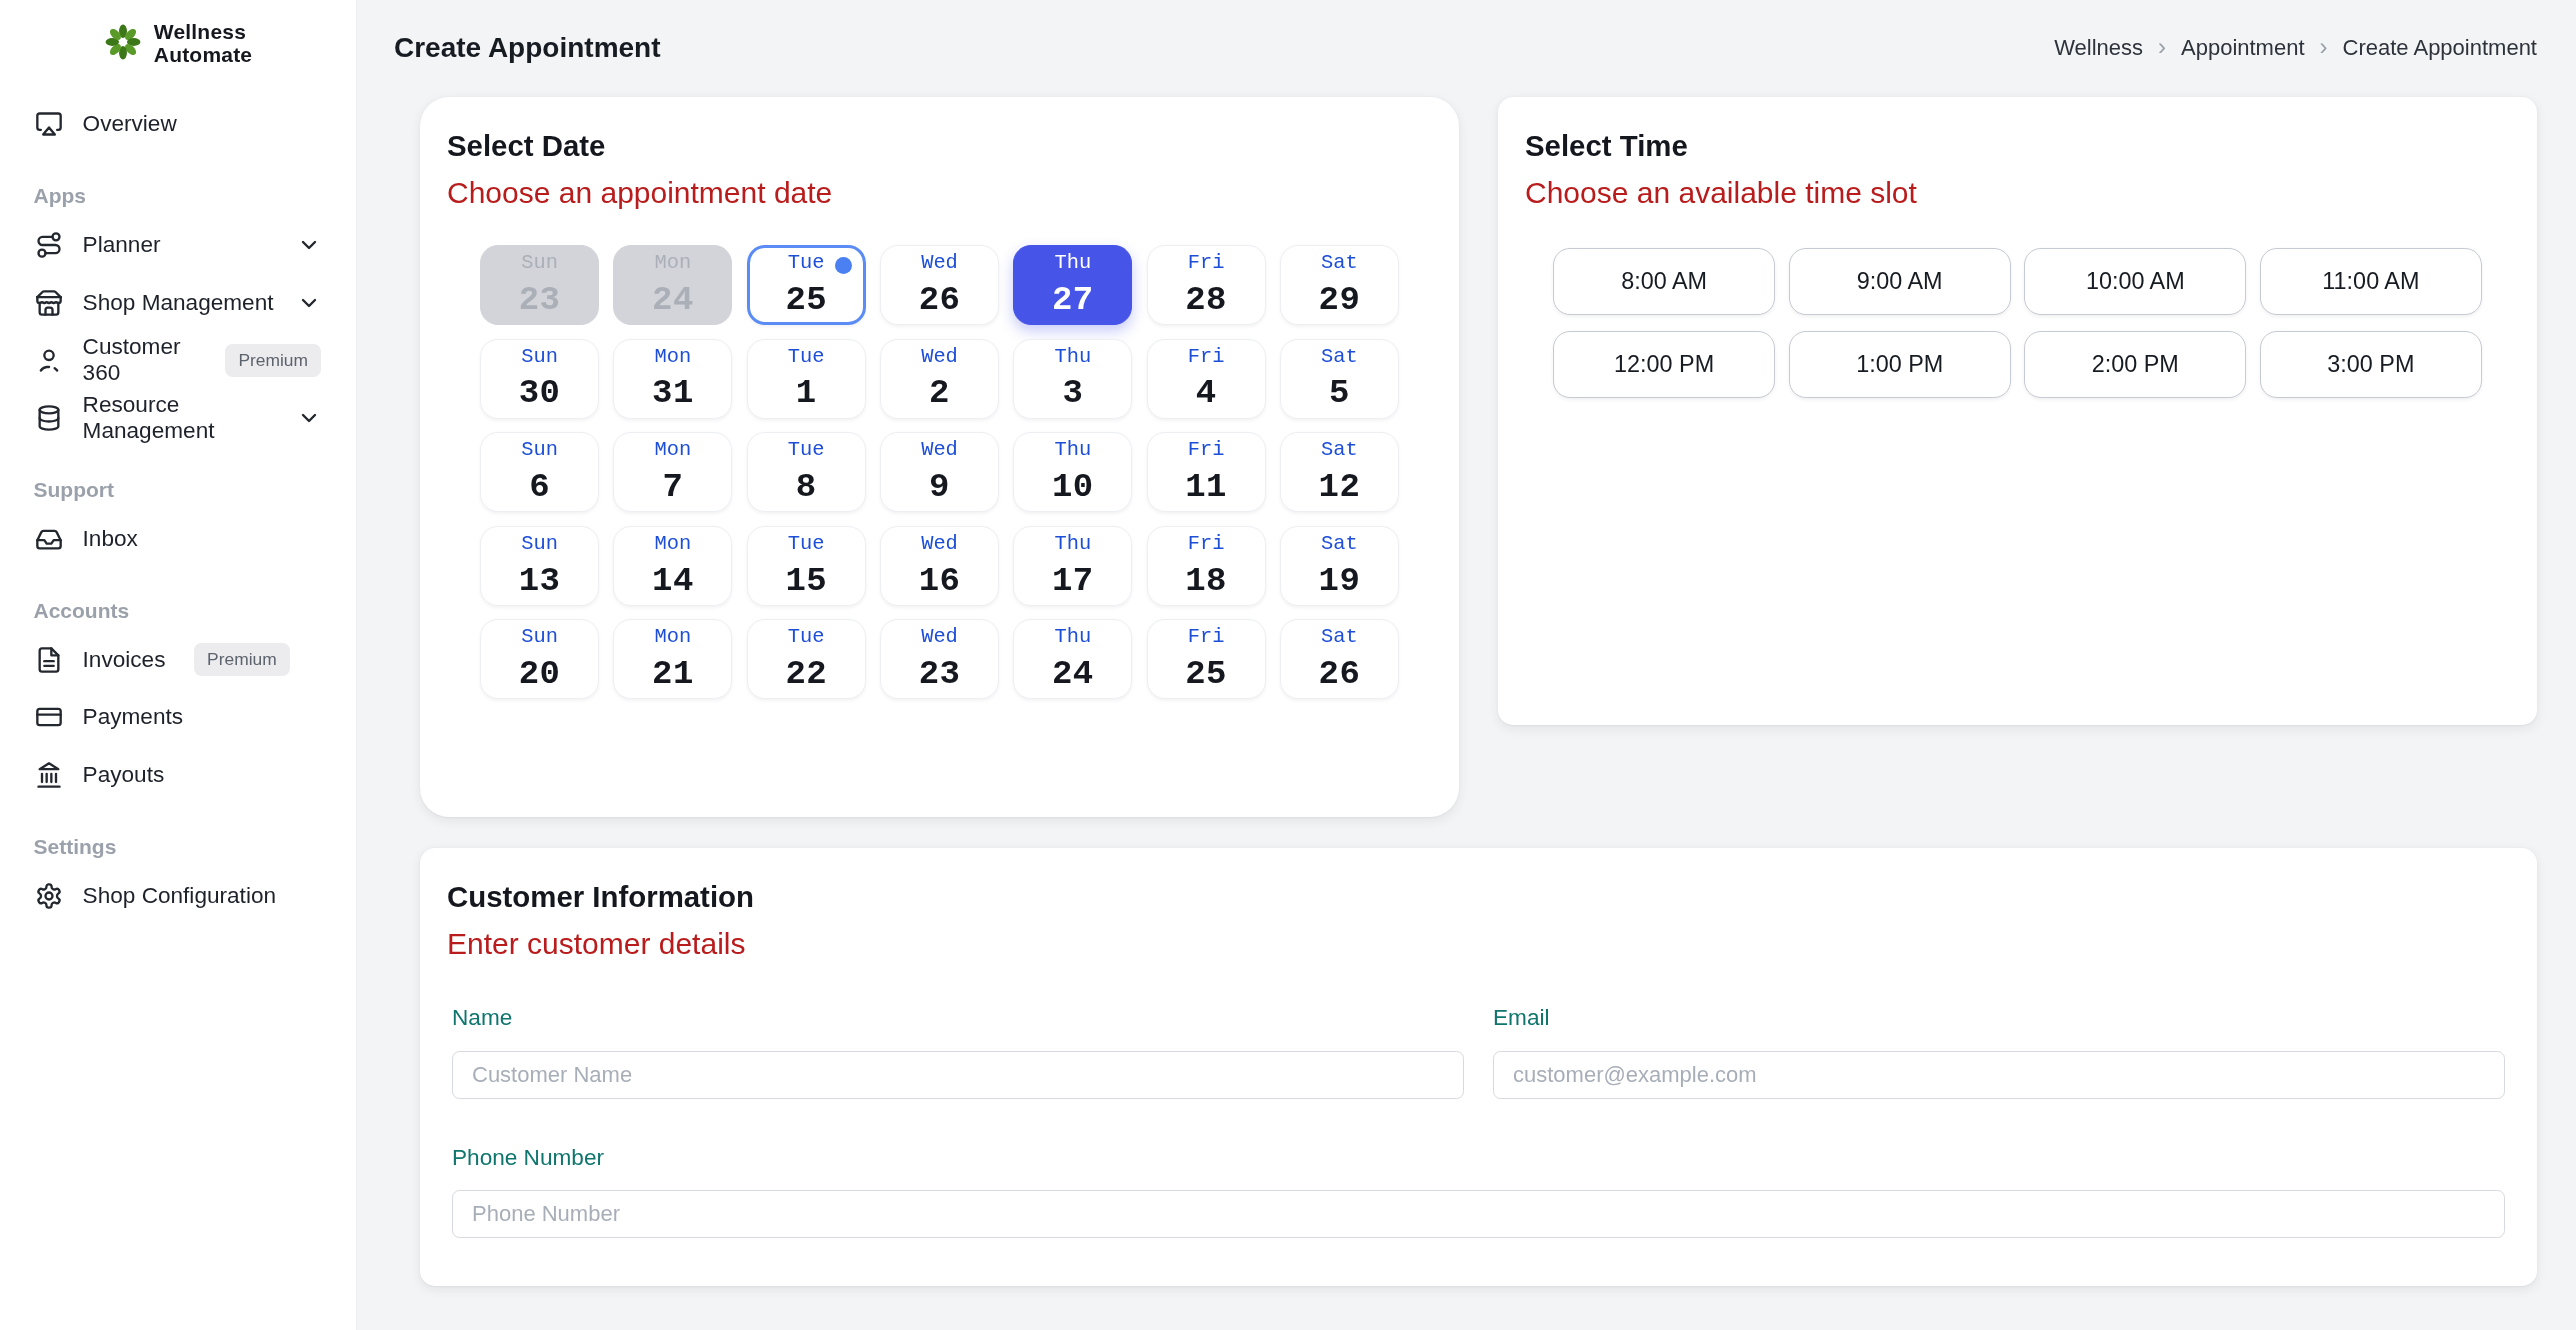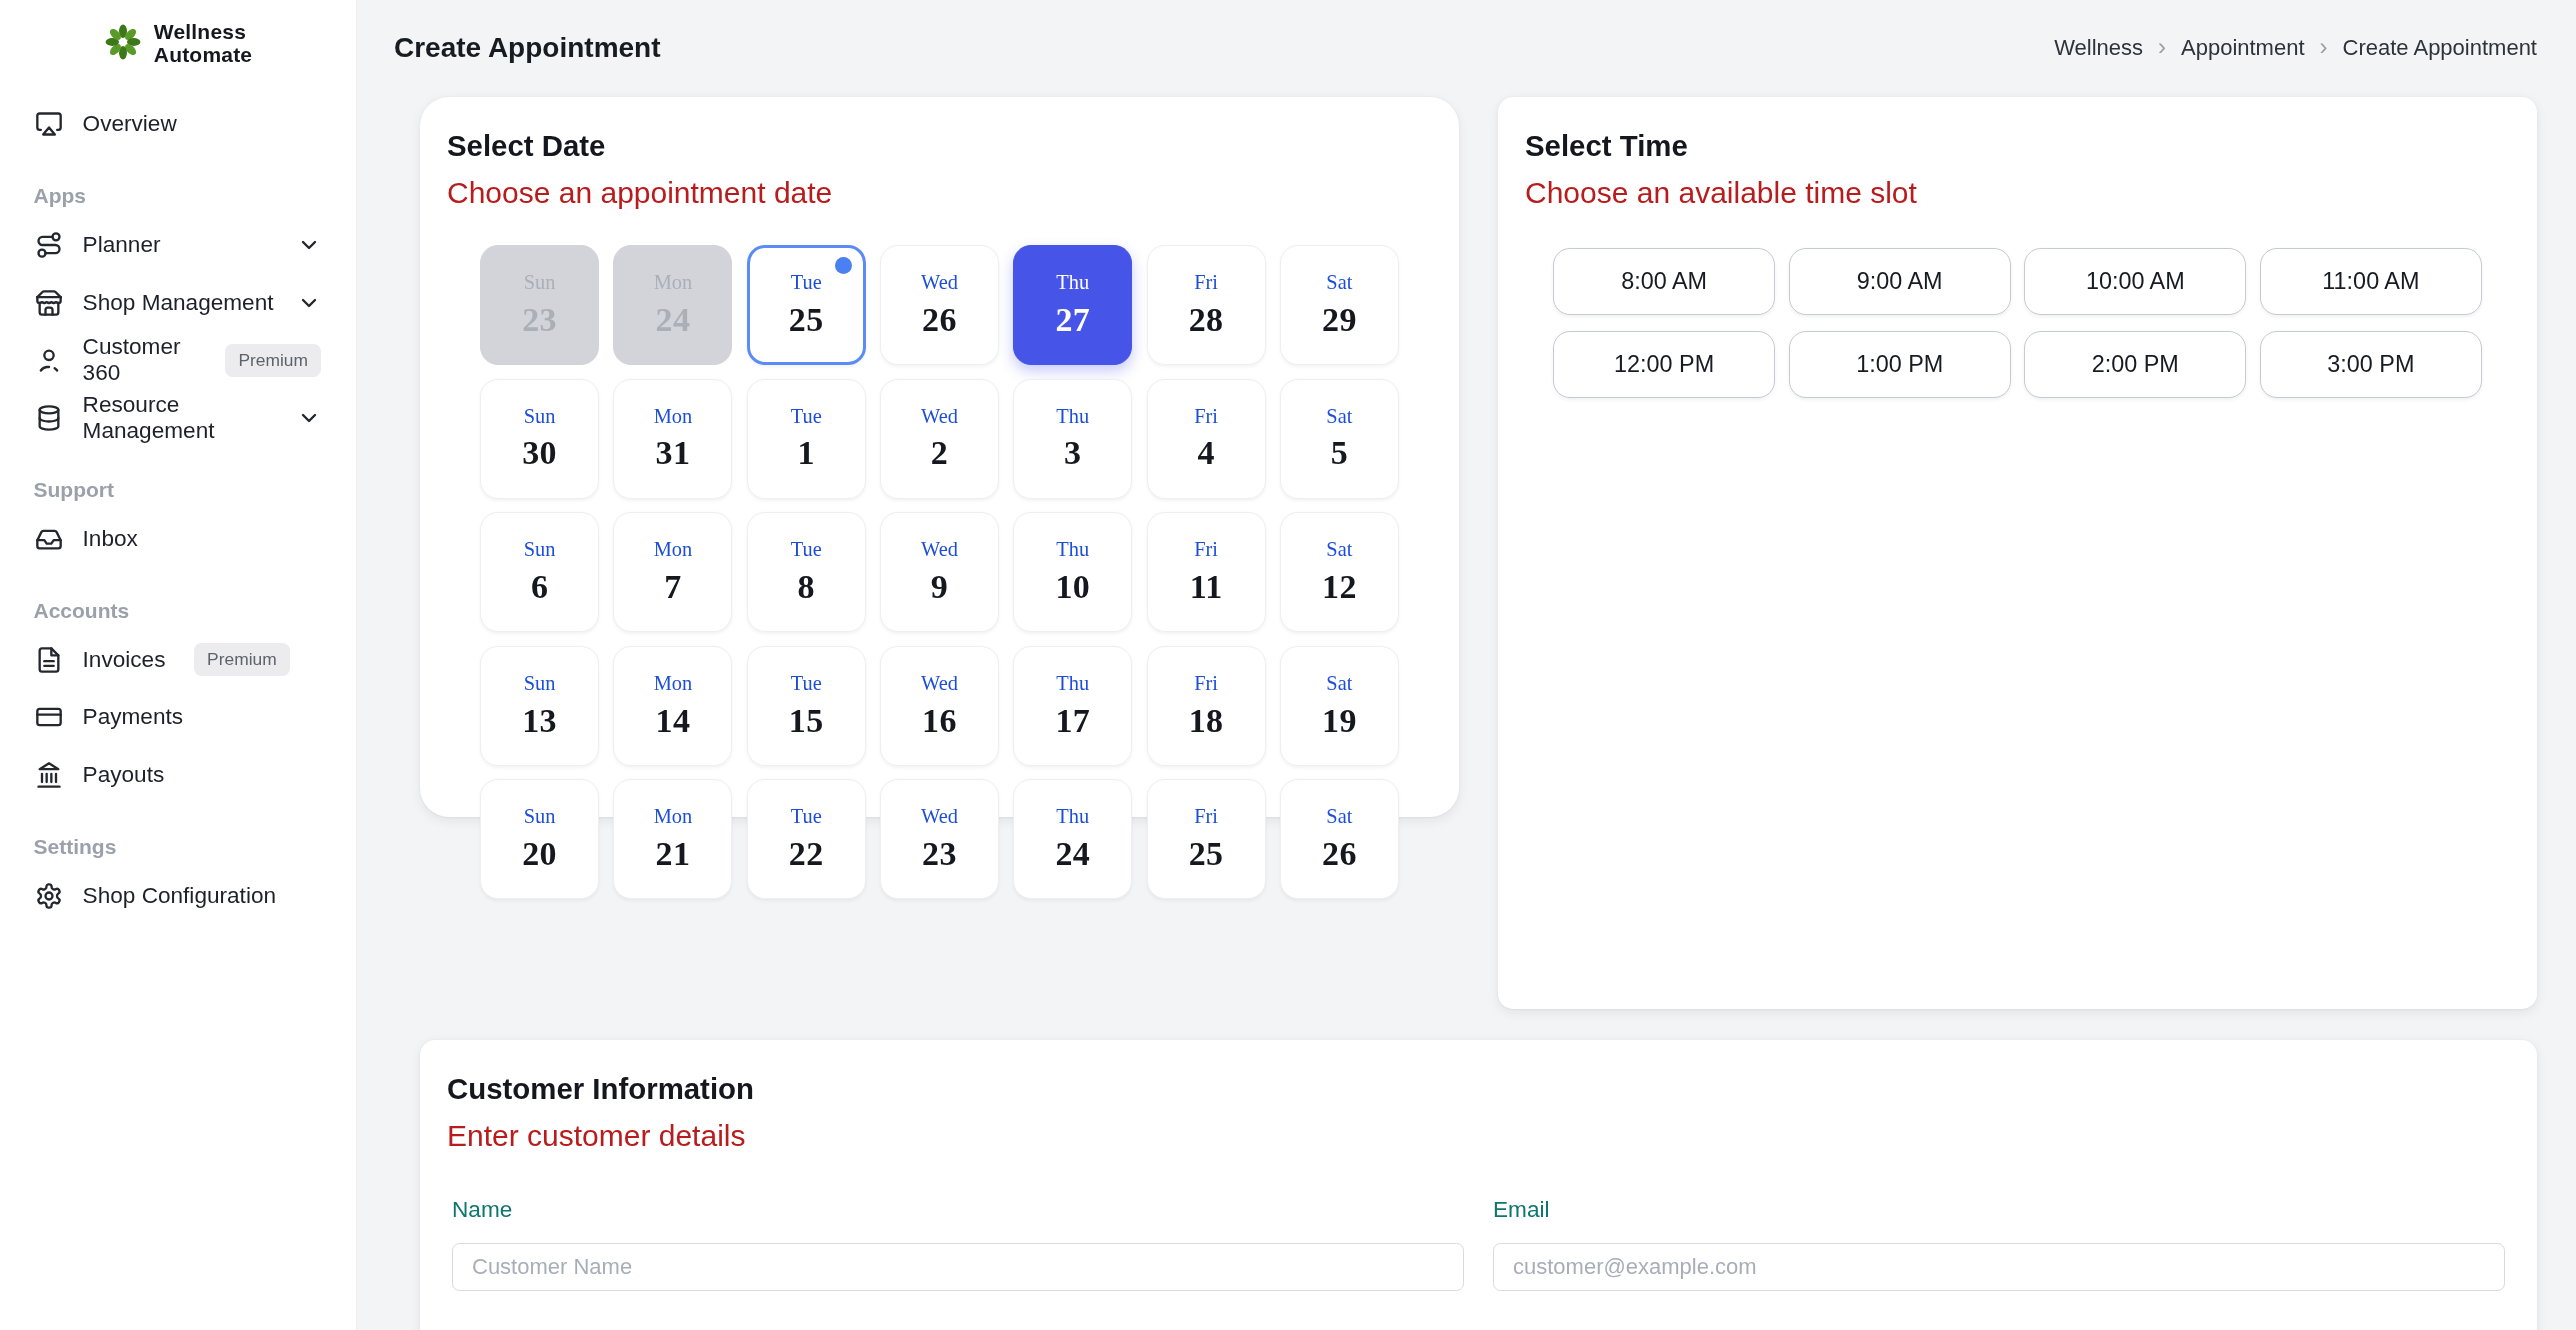--- a/index.html
+++ b/index.html
@@ -45,33 +45,33 @@
   .breadcrumb .sep { color:#9aa0a8; font-size:24px; line-height:1; padding-bottom:3px; }
   .crumb { cursor:pointer; }
   .cards-row { display:flex; gap:39px; margin-top:33px; margin-left:26px; }
   .card {
     background:#fff; border-radius:15px;
     box-shadow:0 3.8px 12px rgba(20,24,35,.07), 0 0.8px 2.3px rgba(20,24,35,.05);
   }
   .card h2 { font-size:29.4px; font-weight:bold; padding:32px 27px 0; color:#14171d; }
   .card .sub { font-size:30px; color:#b91c1c; padding:13px 27px 0; }
   .date-card { width:1039px; height:720px;border-radius:29px; }
-  .time-card { flex:1; height:912px; }
+  .time-card { flex:1; height:628px; }
   
   .cal-grid {
     display:grid; grid-template-columns:repeat(7,119px);
     gap:13.6px 14.3px; justify-content:center; margin-top:35px;
   }
   .cell {
-    position:relative; width:119px; height:120px;
+    position:relative; width:119px; height:80px;
     border-radius:18px; background:#fff;
     border:1.5px solid #edeff3;
     box-shadow:0 1.5px 3.8px rgba(16,24,40,.05);
     display:flex; flex-direction:column; align-items:center; justify-content:center; gap:6.8px;
-    cursor:pointer; font-family:Liberation Serif, serif; padding:0;
+    cursor:pointer; font-family:Liberation Mono, monospace; padding:0;
   }
   .cell .dow { font-size:20.4px; color:#1d4ed8; }
   .cell .num { font-size:34px; font-weight:bold; color:#15181e; letter-spacing:0.4px; }
   .cell.disabled { background:#d2d4d9; border-color:#d2d4d9; box-shadow:none; cursor:default; }
   .cell.disabled .dow, .cell.disabled .num { color:#abafb7; }
   .cell.today { border:3px solid #5b8cf5; }
   .cell.today::after {
     content:""; position:absolute; top:9px; right:10.6px;
     width:17.4px; height:17.4px; border-radius:50%; background:#4a80f2;
   }

